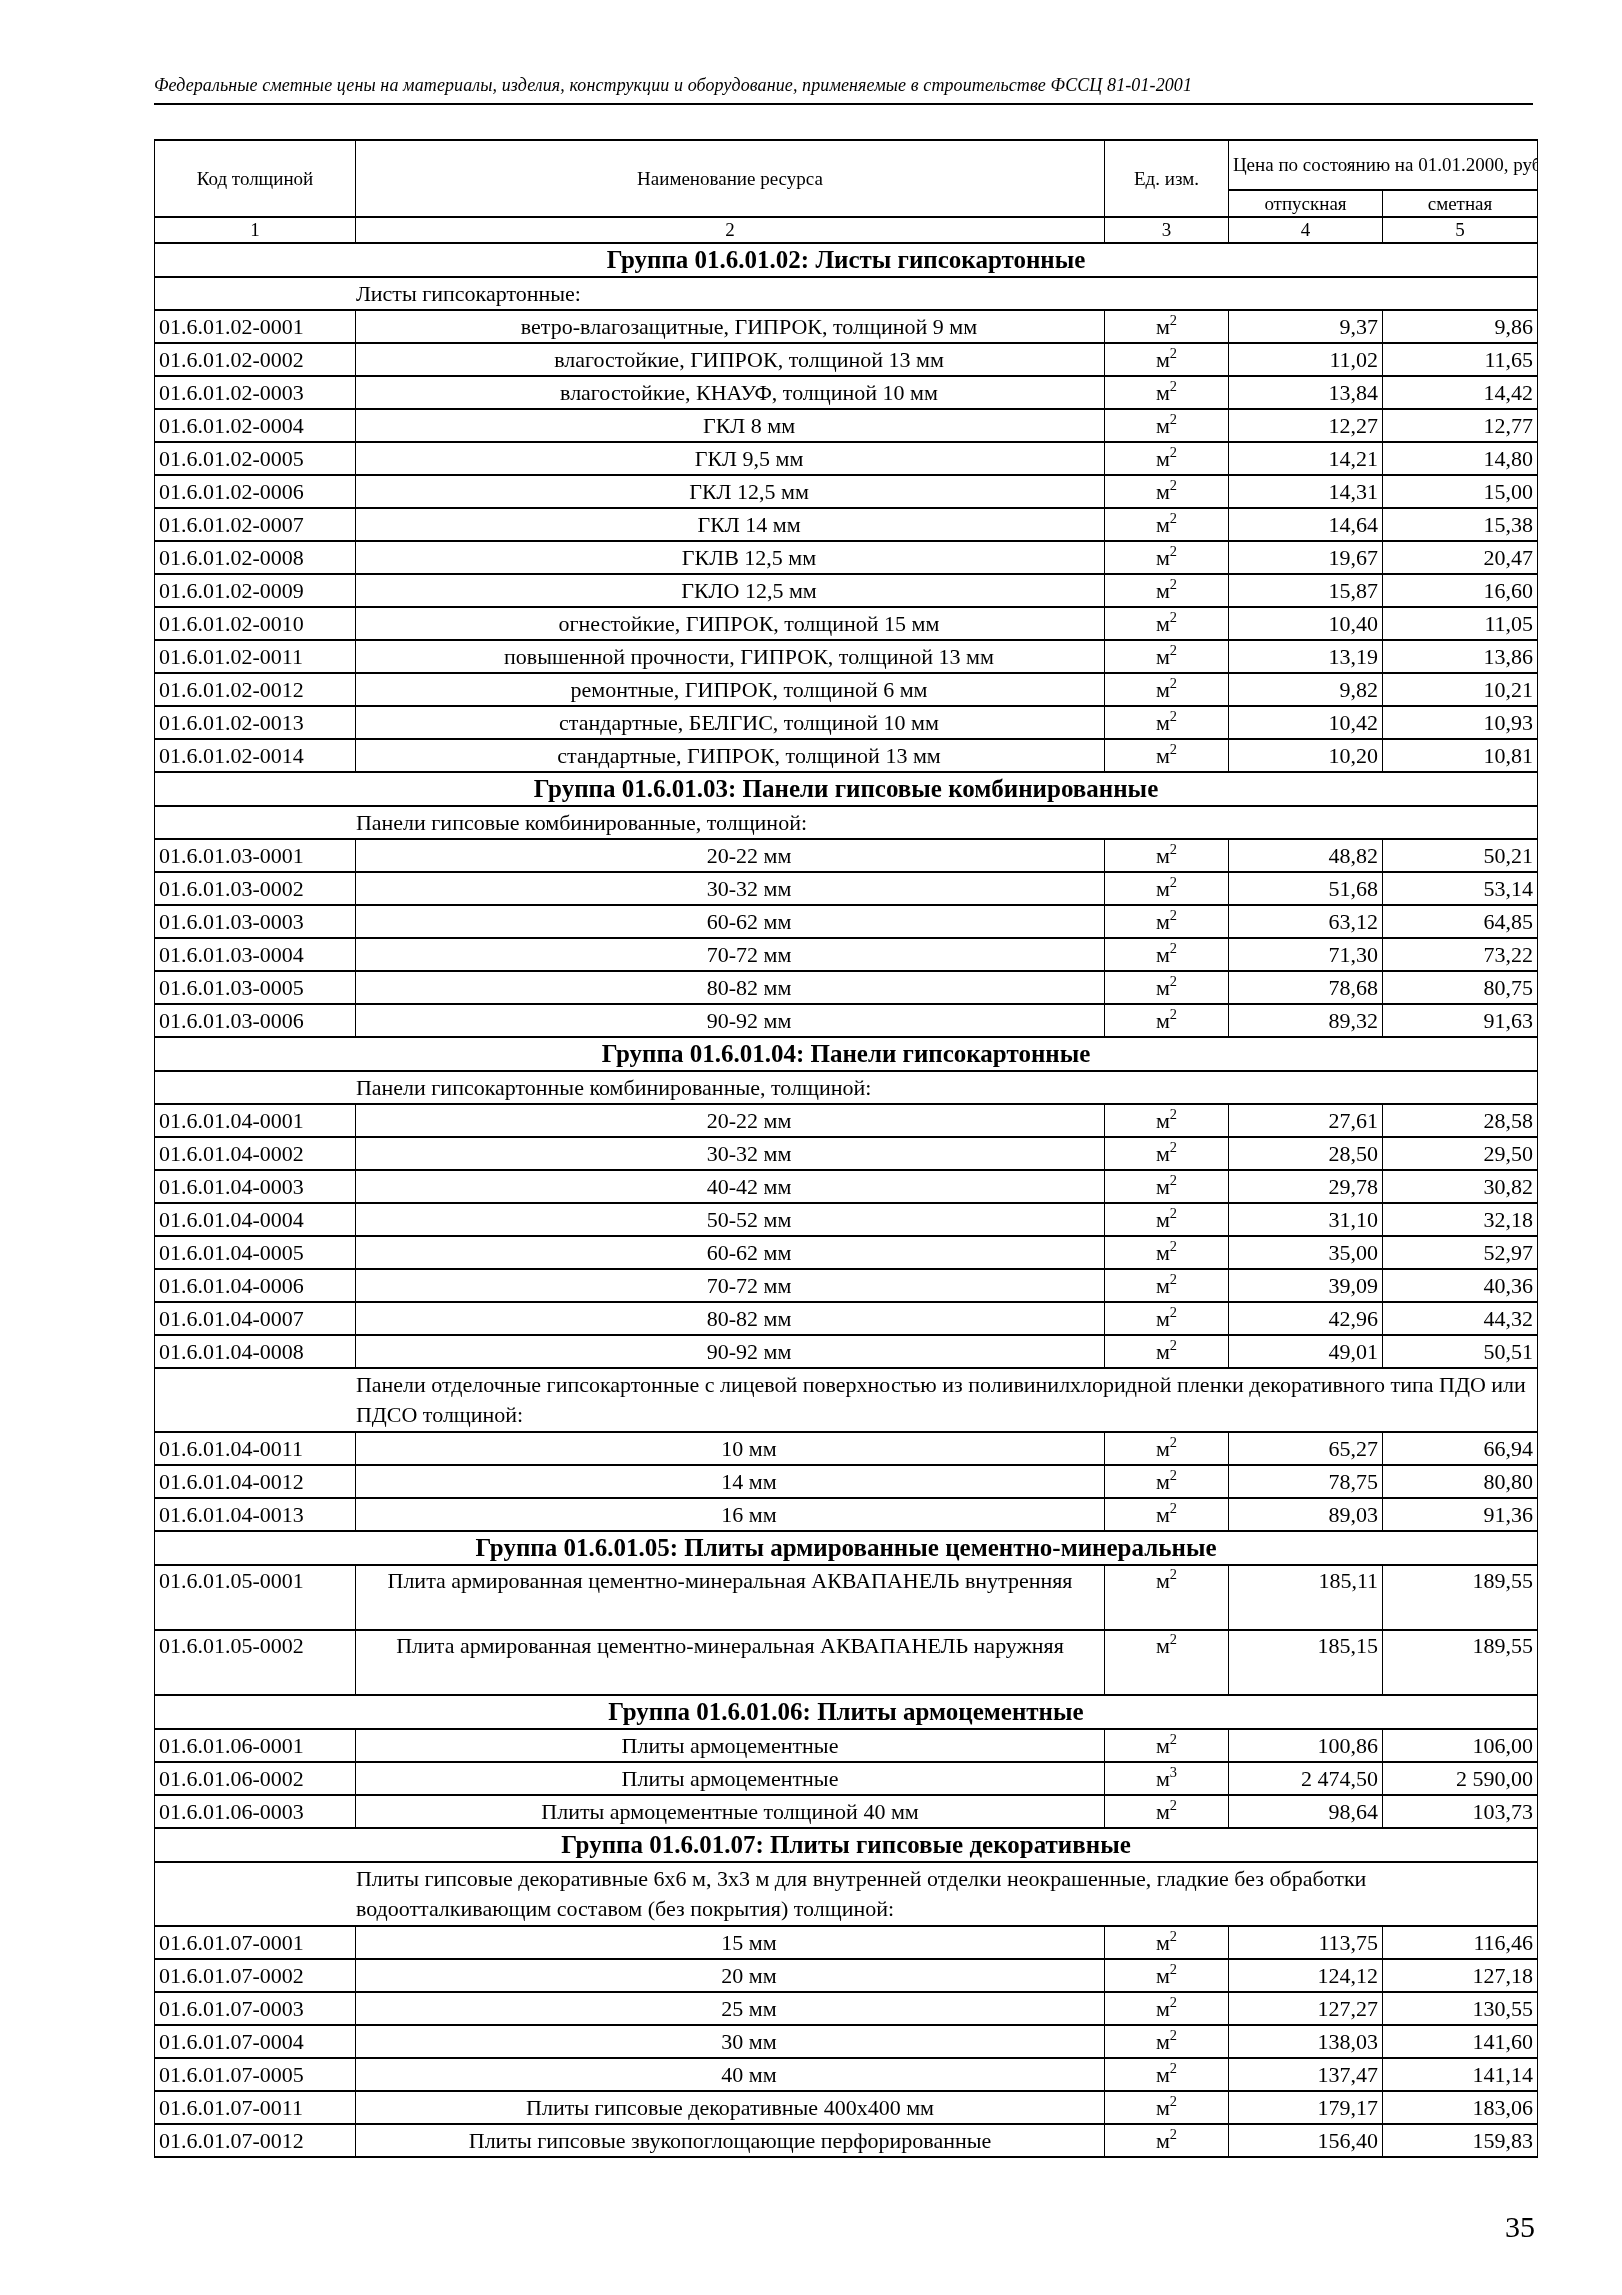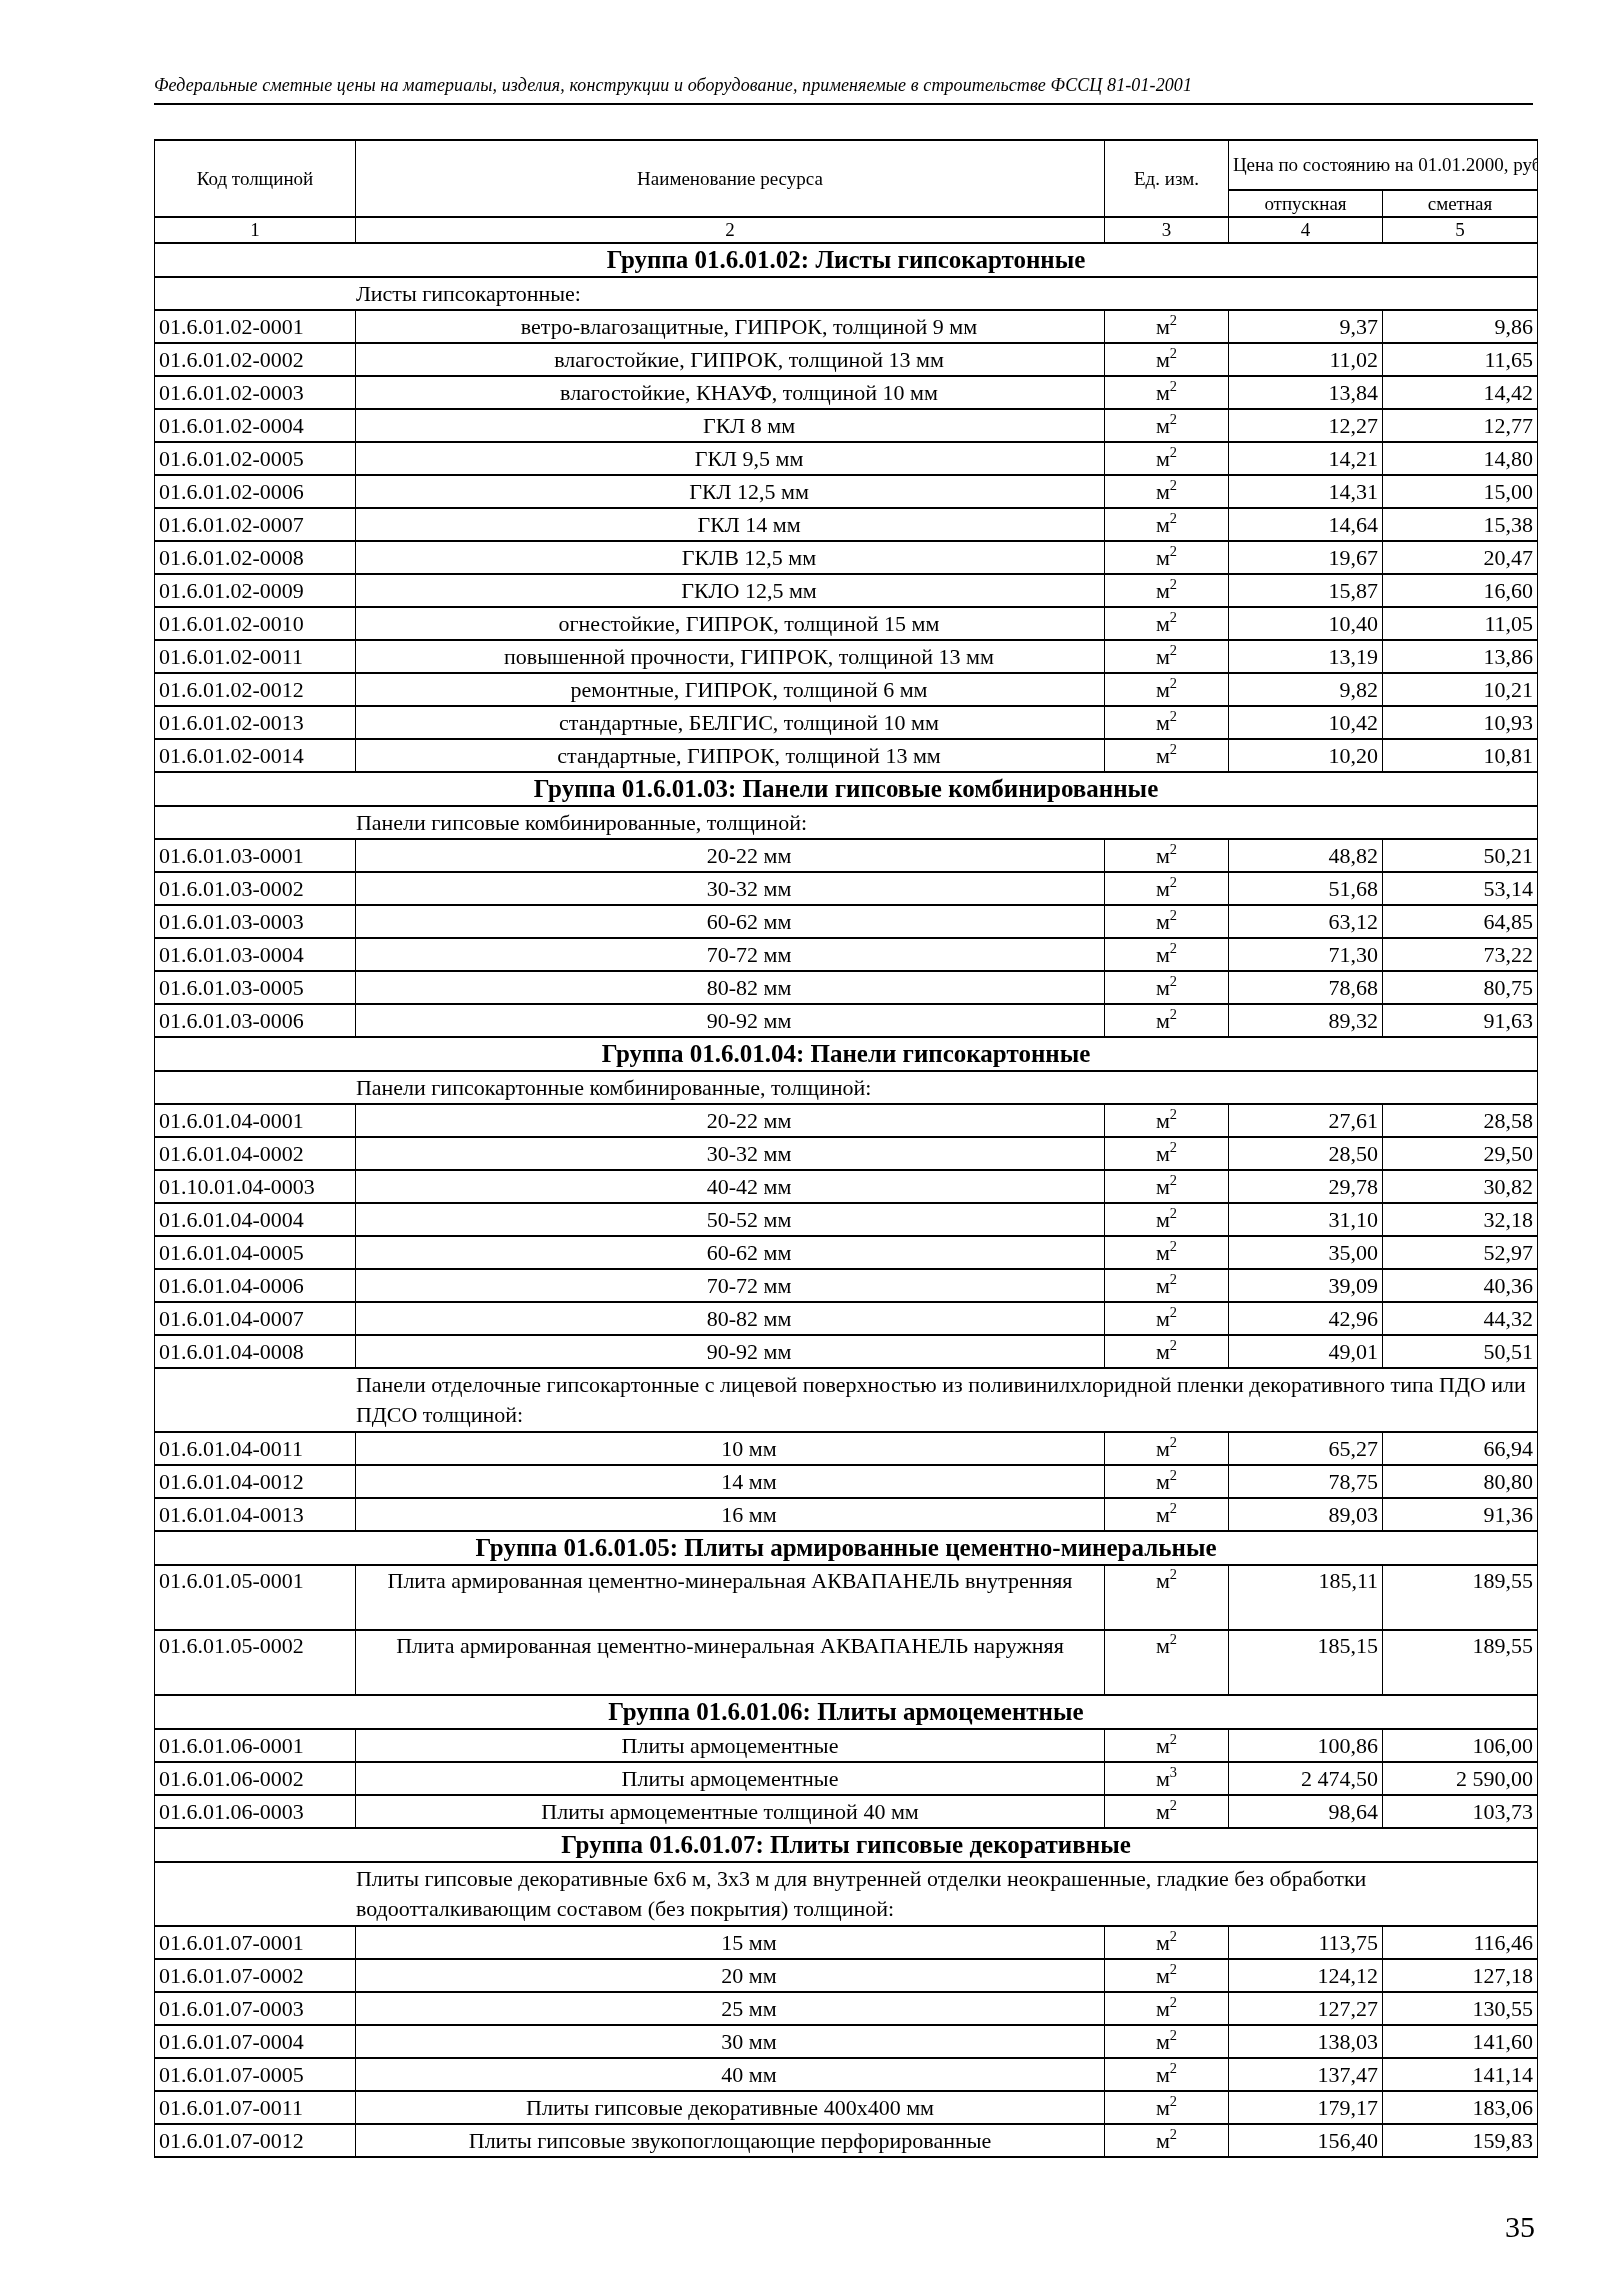--- a/index.html
+++ b/index.html
@@ -248,21 +248,21 @@
         <td class="num">28,58</td>
       </tr>
       <tr class="item">
         <td class="code">01.6.01.04-0002</td>
         <td class="name"><span class="indent">30-32 мм</span></td>
         <td class="unit"><span>м</span><sup class="exp">2</sup></td>
         <td class="num">28,50</td>
         <td class="num">29,50</td>
       </tr>
       <tr class="item">
-        <td class="code">01.10.01.04-0003</td>
+        <td class="code">01.6.01.04-0003</td>
         <td class="name"><span class="indent">40-42 мм</span></td>
         <td class="unit"><span>м</span><sup class="exp">2</sup></td>
         <td class="num">29,78</td>
         <td class="num">30,82</td>
       </tr>
       <tr class="item">
         <td class="code">01.6.01.04-0004</td>
         <td class="name"><span class="indent">50-52 мм</span></td>
         <td class="unit"><span>м</span><sup class="exp">2</sup></td>
         <td class="num">31,10</td>

